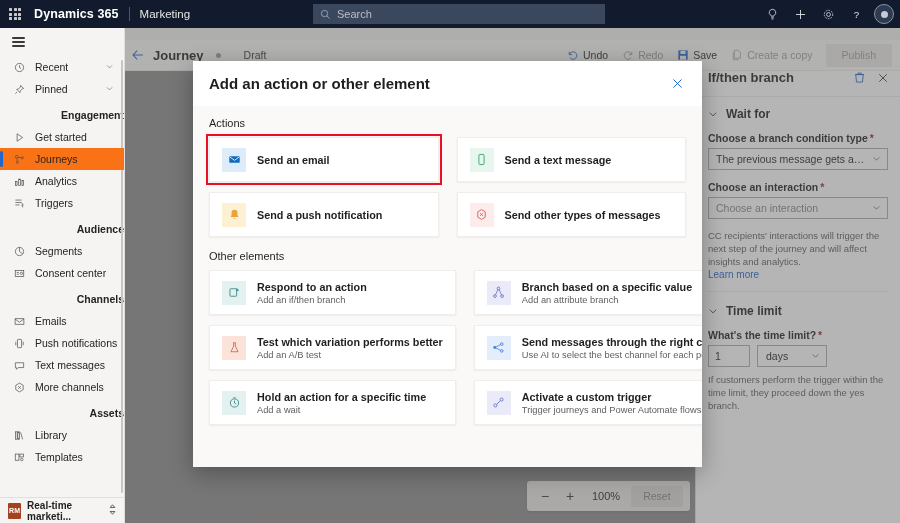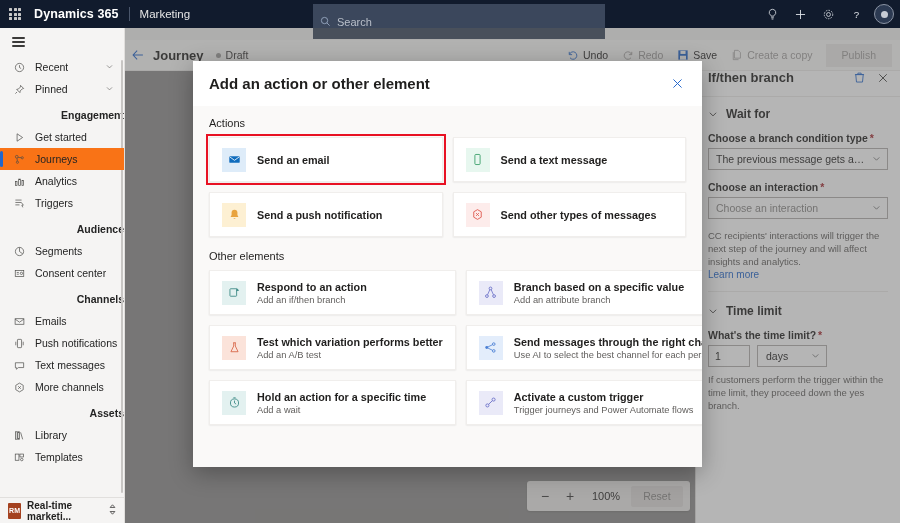--- a/index.html
+++ b/index.html
@@ -24,21 +24,21 @@
     display: grid; grid-template-columns: repeat(3, 3px); grid-template-rows: repeat(3, 3px);
     gap: 1.5px;
   }
   .waffle-grid i { background: #c8c8c8; width: 3px; height: 3px; border-radius: 0.5px; display:block;}
   .brand {
     color: #ffffff; font-size: 12.5px; font-weight: 600; padding-left: 4px; letter-spacing: .1px;
   }
   .brand-div { width: 1px; height: 14px; background: #4a566b; margin: 0 10px; }
   .appname { color: #e6e6e6; font-size: 11.5px; font-weight: 400; }
   .searchbox {
-    position: absolute; left: 313px; top: 4px; width: 292px; height: 35px;
+    position: absolute; left: 313px; top: 4px; width: 292px; height: 20px;
     background: #3b475c; display: flex; align-items: center; padding: 0 7px; cursor: text;
   }
   .searchbox .ph { color: #b9bfc9; font-size: 11px; margin-left: 6px; }
   .suite-right {
     position: absolute; right: 6px; top: 0; height: 28px; display: flex; align-items: center; gap: 2px;
   }
   .sicon {
     width: 26px; height: 26px; display: flex; align-items: center; justify-content: center;
     color: #dfe3e8; cursor: pointer;
   }
@@ -89,21 +89,21 @@
   .sidebar-footer .updown { margin-left: auto; margin-right: 7px; color: #3b3a39; font-size: 9px;}
 
   
   .cmdbar {
     position: absolute; top: 40px; left: 125px; width: 775px; height: 31px;
     background: #faf9f8; border-bottom: 1px solid #edebe9;
     display: flex; align-items: center; z-index: 20;
   }
   .backbtn { width: 26px; display:flex; align-items:center; justify-content:center; color:#2266cc; cursor:pointer;}
   .pagetitle { font-size: 13px; font-weight: 600; color: #201f1e; margin-left: 2px; }
-  .statuschip { display: flex; align-items: center; gap: 5px; margin-left: 12px; }
+  .statuschip { display: flex; align-items: center; gap: 23px; margin-left: 12px; }
   .statuschip .dot { width: 5px; height: 5px; border-radius: 50%; background: #a19f9d; display:block;}
   .statuschip .txt { font-size: 10.5px; color: #3b3a39; }
   .cmd-right { margin-left: auto; display: flex; align-items: center; gap: 0px; padding-right: 8px; }
   .cmdbtn {
     display: flex; align-items: center; gap: 4px; height: 24px; padding: 0 7px;
     font-size: 10.5px; color: #201f1e; cursor: pointer; white-space: nowrap;
   }
   .cmdbtn.disabled { color: #a19f9d; cursor: default; }
   .cmdbtn .ico { display: flex; align-items: center; color: #2266cc; }
   .cmdbtn.disabled .ico { color: #a19f9d; }
@@ -183,21 +183,21 @@
   }
   .modal-title { font-size: 15px; font-weight: 600; color: #201f1e; }
   .modal-close {
     margin-left: auto; width: 22px; height: 22px; display: flex; align-items: center;
     justify-content: center; color: #2266cc; cursor: pointer;
   }
   .modal-body {
     flex: 1; background: #faf9f8; padding: 11px 16px 14px 16px; overflow: hidden;
   }
   .group-label { font-size: 11px; color: #201f1e; margin-bottom: 8px; }
-  .cards { display: grid; grid-template-columns: 1fr 1fr; gap: 10px 10px; }
+  .cards { display: grid; grid-template-columns: 1fr 1fr; gap: 10px 18px; }
   .card {
     background: #ffffff; border: 1px solid #f0eeec; height: 45px; display: flex; align-items: center;
     padding: 0 12px; gap: 11px; cursor: pointer; box-shadow: 0 .6px 1.6px rgba(0,0,0,.10);
   }
   .card.highlighted { outline: 2.5px solid #e81123; outline-offset: 1px; }
   .card .tile {
     width: 24px; height: 24px; display: flex; align-items: center; justify-content: center; flex: 0 0 auto;
   }
   .card .ctext { display: flex; flex-direction: column; justify-content: center; min-width: 0; }
   .card .ctitle { font-size: 10.8px; font-weight: 600; color: #201f1e; white-space: nowrap; }

